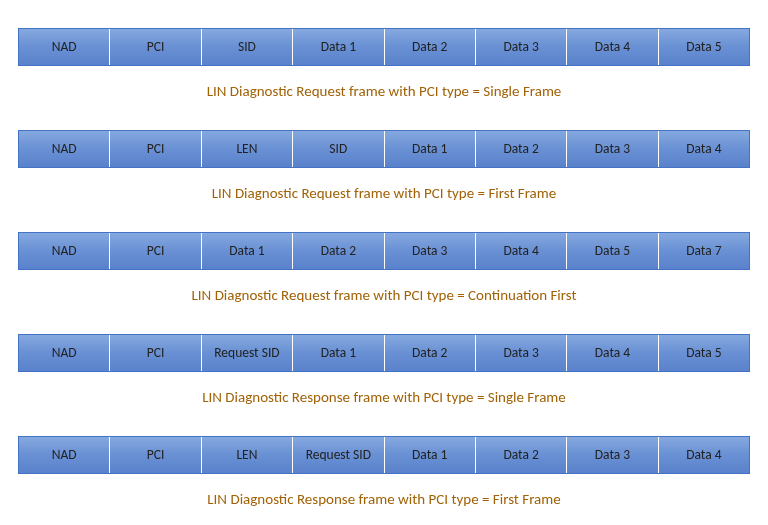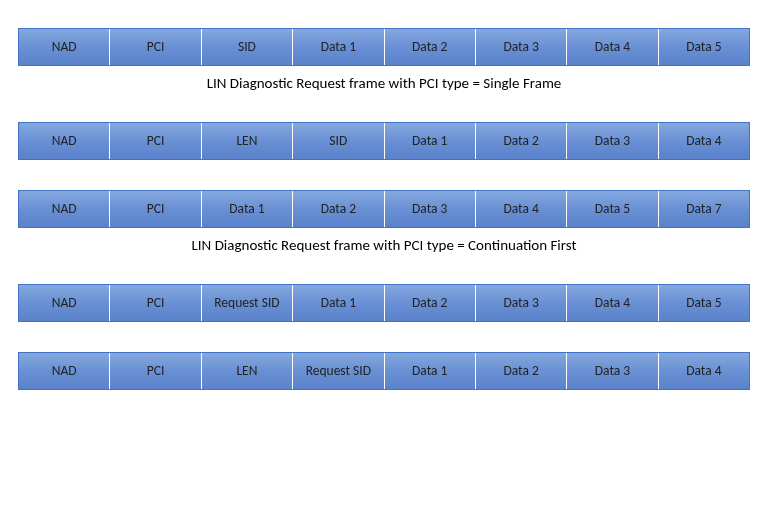--- a/index.html
+++ b/index.html
@@ -45,23 +45,23 @@
   .cell {
     background: linear-gradient(to bottom, #85a8df 0%, #6a91d4 48%, #5a82cc 100%);
     color: #222;
     text-align: center;
   }
   .cell:last-child {
     border-right: none;
   }
   .caption {
     text-align: center;
-    margin-top: 8px;
+    margin-top: 16px;
     font-size: 15px;
-    color: #000000;
+    color: #a16207;
   }
 </style>
 </head>
 <body>
 
 <div class="canvas">
 
   <div class="block">
     <div class="row">
       <div class="cell">NAD</div>
@@ -80,20 +80,21 @@
     <div class="row">
       <div class="cell">NAD</div>
       <div class="cell">PCI</div>
       <div class="cell">LEN</div>
       <div class="cell">SID</div>
       <div class="cell">Data 1</div>
       <div class="cell">Data 2</div>
       <div class="cell">Data 3</div>
       <div class="cell">Data 4</div>
     </div>
+    <div class="caption">LIN Diagnostic Request frame with PCI type = First Frame</div>
   </div>
 
   <div class="block">
     <div class="row">
       <div class="cell">NAD</div>
       <div class="cell">PCI</div>
       <div class="cell">Data 1</div>
       <div class="cell">Data 2</div>
       <div class="cell">Data 3</div>
       <div class="cell">Data 4</div>
@@ -107,28 +108,30 @@
     <div class="row">
       <div class="cell">NAD</div>
       <div class="cell">PCI</div>
       <div class="cell">Request SID</div>
       <div class="cell">Data 1</div>
       <div class="cell">Data 2</div>
       <div class="cell">Data 3</div>
       <div class="cell">Data 4</div>
       <div class="cell">Data 5</div>
     </div>
+    <div class="caption">LIN Diagnostic Response frame with PCI type = Single Frame</div>
   </div>
 
   <div class="block" style="margin-bottom:0">
     <div class="row">
       <div class="cell">NAD</div>
       <div class="cell">PCI</div>
       <div class="cell">LEN</div>
       <div class="cell">Request SID</div>
       <div class="cell">Data 1</div>
       <div class="cell">Data 2</div>
       <div class="cell">Data 3</div>
       <div class="cell">Data 4</div>
     </div>
+    <div class="caption">LIN Diagnostic Response frame with PCI type = First Frame</div>
   </div>
 
 </div>
 
 </body></html>

